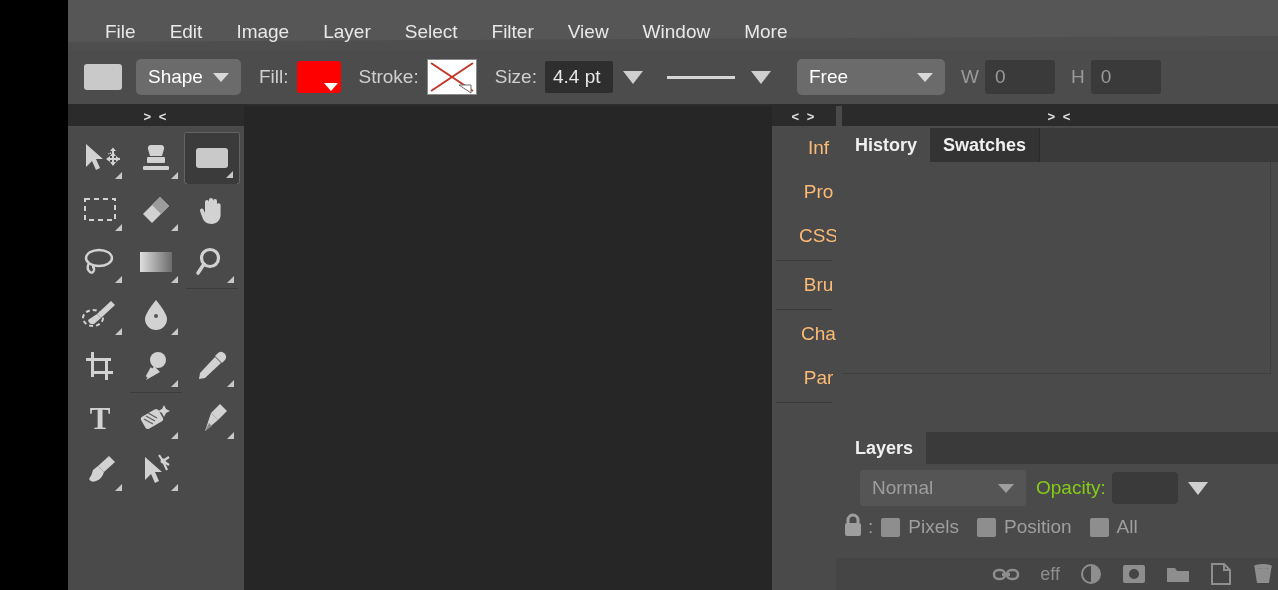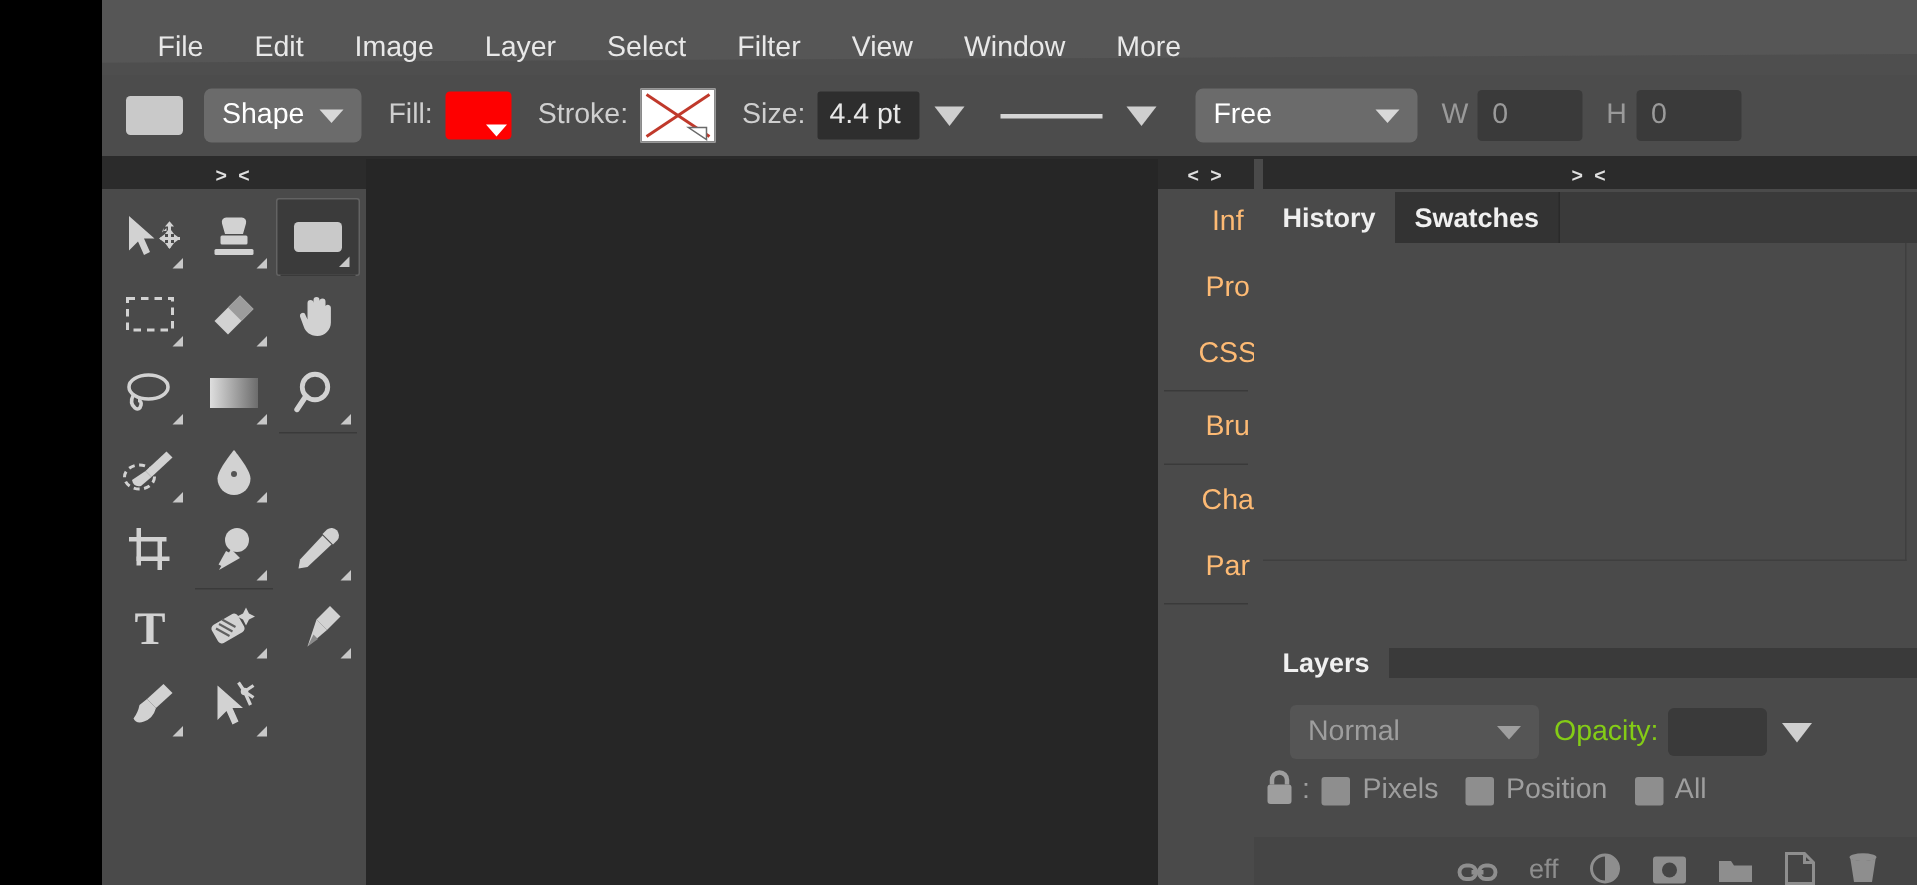--- a/index.html
+++ b/index.html
@@ -278,21 +278,21 @@
   }
 
   
   .layers-sec {
     position: absolute; left: 0; top: 326px;
     width: 442px; height: 158px;
     background: #4a4a4a;
   }
   .layers-tabstrip {
     position: absolute; left: 6px; top: 0;
-    width: 436px; height: 20px;
+    width: 436px; height: 32px;
     background: #3a3a3a;
     display: flex; align-items: stretch;
   }
   .layers-row1 {
     position: absolute; left: 24px; top: 36px;
     width: 430px; height: 40px;
     display: flex; align-items: center; gap: 6px;
   }
   .blend-select {
     background: #555555;
@@ -328,23 +328,23 @@
     background: #8e8e8e;
     border-radius: 2px;
     margin-right: 8px;
     cursor: pointer;
   }
   .chk-label { color: #9e9e9e; font-size: 19px; margin-right: 18px; }
   .layers-footer {
     position: absolute; left: 0; bottom: 0;
     width: 442px; height: 32px;
     background: #454545;
-    display: flex; align-items: flex-end; justify-content: flex-end;
+    display: flex; align-items: center; justify-content: flex-end;
     gap: 20px;
-    padding-right: 25px;
+    padding-right: 4px;
   }
   .footer-icon { cursor: pointer; display: flex; align-items: center; }
   .footer-eff { color: #8e8e8e; font-size: 18px; }
 </style>
 </head>
 <body>
 
 <div class="app">
 
   <div class="gutter"></div>

